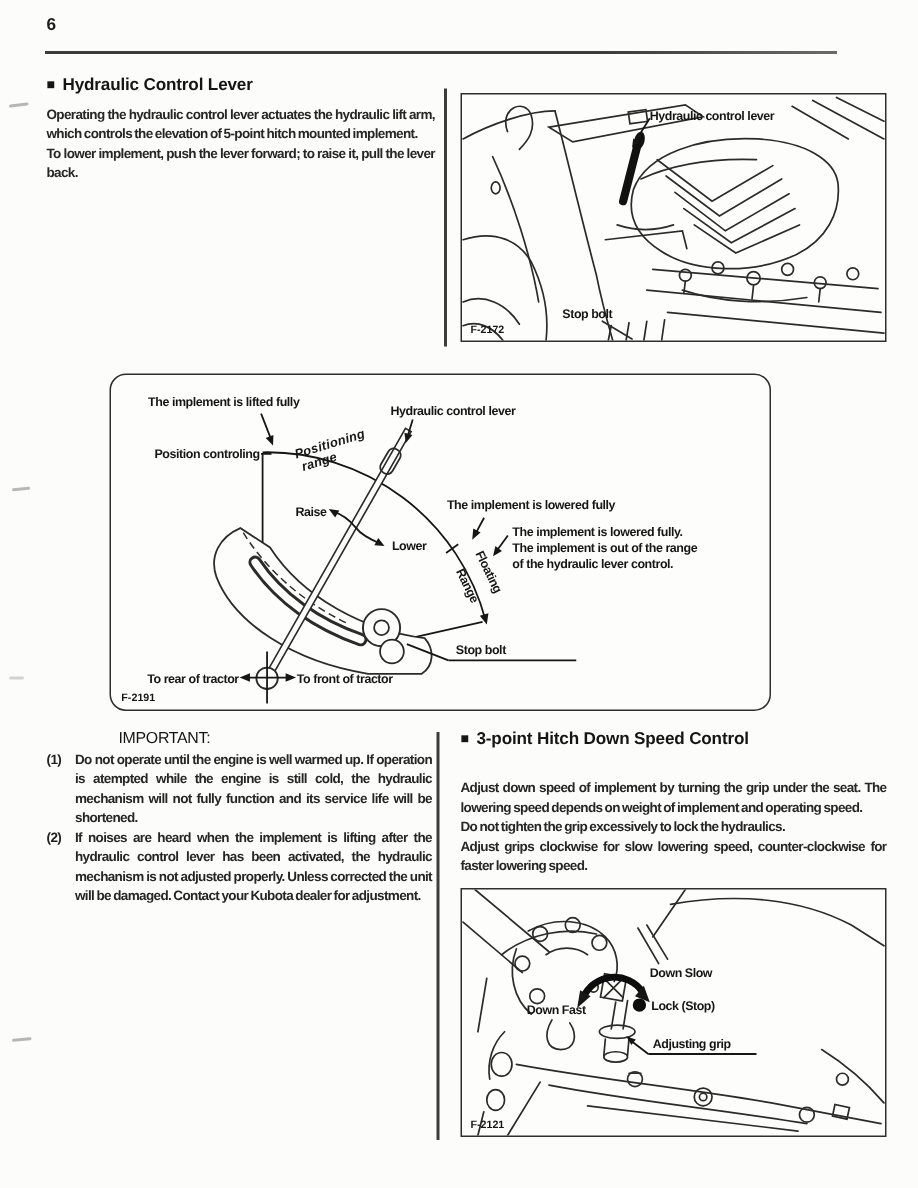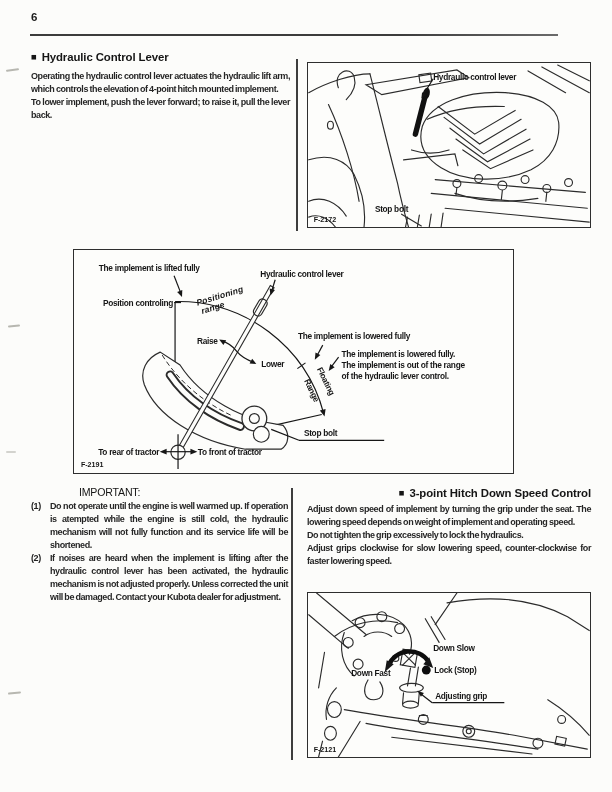--- a/index.html
+++ b/index.html
@@ -37,21 +37,21 @@
   <div class="pageno">6</div>
   <div class="headrule"></div>
 
   <div class="mark" style="left:6px;top:69px;width:13px;transform:rotate(-7deg);"></div>
   <div class="mark" style="left:8px;top:325px;width:12px;transform:rotate(-5deg);"></div>
   <div class="mark" style="left:6px;top:451px;width:10px;opacity:.6;"></div>
   <div class="mark" style="left:8px;top:692px;width:13px;transform:rotate(-6deg);"></div>
 
   <div class="colL-top">
     <p class="sec-head"><span class="sq">■</span><span>Hydraulic Control Lever</span></p>
-    <p class="body-p">Operating the hydraulic control lever actuates the hydraulic lift arm, which controls the elevation of 4-point hitch mounted implement.</p>
+    <p class="body-p">Operating the hydraulic control lever actuates the hydraulic lift arm, which controls the elevation of 5-point hitch mounted implement.</p>
     <p class="body-p">To lower implement, push the lever forward; to raise it, pull the lever back.</p>
   </div>
 
   <div class="divider" style="left:296px;top:59px;height:172px;"></div>
 
   <div class="fig" style="left:307px;top:62px;width:284px;height:166px;">
     <svg viewBox="0 0 284 166">
       <g class="ln">
         <path d="M0,30 C18,20 44,11 62,11"></path>
         <path d="M62,11 C70,42 80,84 90,122 C93,137 97,152 101,166"></path>
@@ -92,21 +92,21 @@
       <path d="M118,33 L108,72" stroke="#111" stroke-width="5.5" stroke-linecap="round" fill="none"></path>
       <ellipse cx="119" cy="31" rx="3.5" ry="6" transform="rotate(14 119 31)" fill="#111"></ellipse>
       <path class="lnb" d="M126,16 L116,32"></path>
       <polygon class="ah" points="114,36 119.2,32.3 114.8,29.7"></polygon>
       <text class="fl" x="126" y="17">Hydraulic control lever</text>
       <text class="fl" x="67" y="151">Stop bolt</text>
       <text class="fid" x="5" y="161">F-2172</text>
     </svg>
   </div>
 
-  <div class="fig" style="left:73px;top:249px;width:441px;height:225px;">
+  <div class="fig" style="left:73px;top:249px;width:441px;height:225px;border-radius:11px;">
     <svg viewBox="0 0 441 225">
       <path class="lnb" d="M101,52 A152,152 0 0 1 251,165" stroke-width="1.25"></path>
       <polygon class="ah" points="251.8,167.9 252.9,160.3 247.1,161.9"></polygon>
       <path class="lnb" d="M224.4,119.7 L232.6,113.9"></path>
       <path class="lnb" d="M101,53 L101,121"></path>
       <path class="lnb" d="M100,53 L107,53"></path>
       <path class="lnb" d="M196,178 L249,166"></path>
 
       <path d="M86,103 C72,109 65,122 70,136 C82,167 122,193 172,201 L208,201 C216,196 217,185 210,177 C170,172 128,150 106,116 Z" fill="#fdfdfb" stroke="#2b2b2b" stroke-width="1.2"></path>
       <path d="M96,126 C112,150 138,168 167,178" stroke="#2b2b2b" stroke-width="9" stroke-linecap="round" fill="none"></path>
@@ -167,21 +167,21 @@
     </div>
     <div class="imp-item">
       <span class="num">(2)</span>
       <p class="body-p">If noises are heard when the implement is lifting after the hydraulic control lever has been activated, the hydraulic mechanism is not adjusted properly. Unless corrected the unit will be damaged. Contact your Kubota dealer for adjustment.</p>
     </div>
   </div>
 
   <div class="divider" style="left:291px;top:488px;height:272px;"></div>
 
   <div class="colR-bot">
-    <p class="sec-head" style="margin-bottom:4px;text-align:right;"><span class="sq">■</span><span>3-point Hitch Down Speed Control</span></p>
+    <p class="sec-head" style="margin-bottom:20px;"><span class="sq">■</span><span>3-point Hitch Down Speed Control</span></p>
     <p class="body-p">Adjust down speed of implement by turning the grip under the seat. The lowering speed depends on weight of implement and operating speed.</p>
     <p class="body-p">Do not tighten the grip excessively to lock the hydraulics.</p>
     <p class="body-p">Adjust grips clockwise for slow lowering speed, counter-clockwise for faster lowering speed.</p>
   </div>
 
   <div class="fig" style="left:307px;top:592px;width:284px;height:166px;">
     <svg viewBox="0 0 284 166">
       <g class="ln">
         <path d="M140,10 C185,2 228,6 262,24 L284,38"></path>
         <path d="M150,0 L128,32"></path>

